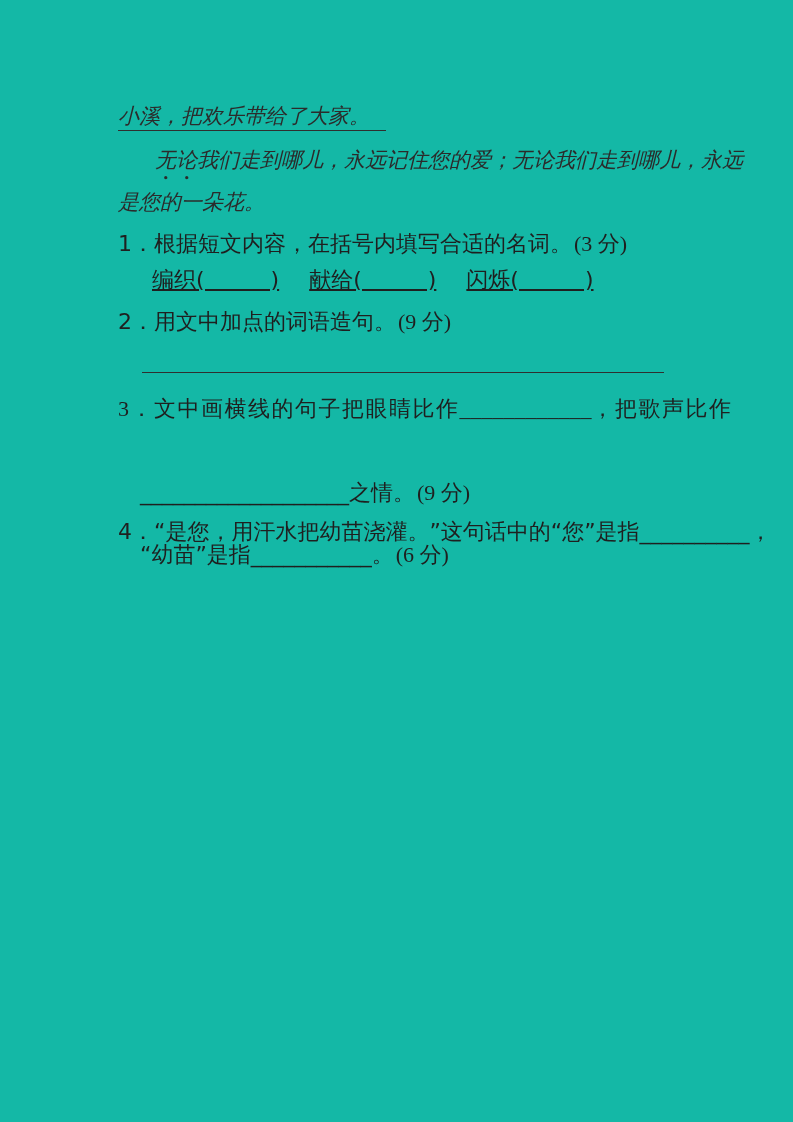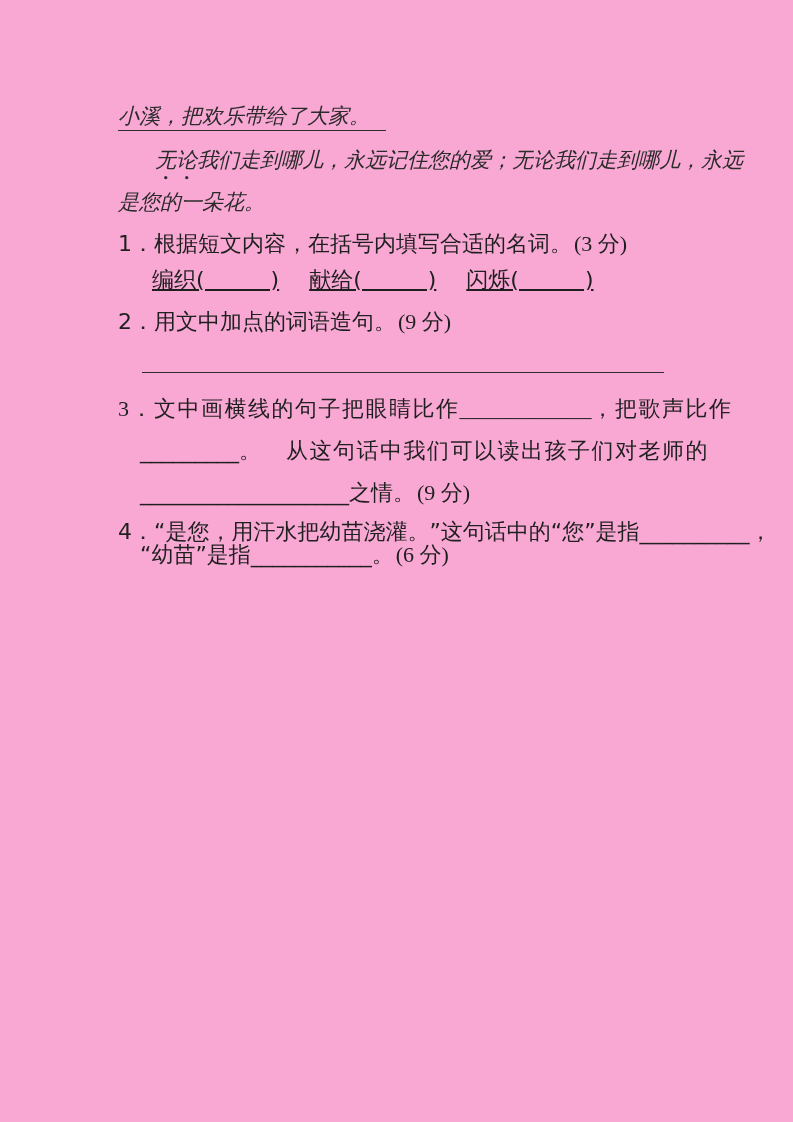--- a/index.html
+++ b/index.html
@@ -1,20 +1,20 @@
 <!DOCTYPE html>
 <html><head>
 <meta charset="utf-8">
 <style>
   html, body { margin: 0; padding: 0; background: #ffffff; }
   .page {
     position: relative;
     width: 793px;
     height: 1122px;
-    background: #f9a8d4;
+    background: #14b8a6;
     overflow: hidden;
     color: #232323;
   }
   .line {
     position: absolute;
     white-space: nowrap;
     height: 28px;
     line-height: 28px;
   }
   
@@ -92,23 +92,20 @@
   </div>
 
   <div class="line hei" id="q2">
     <span>2．用文中加点的词语造句。</span><span class="score">(9 分)</span>
   </div>
   <div class="blank-line" id="q2ans"></div>
 
   <div class="line hei spread" id="q3a">
     <span>3．文中画横线的句子把眼睛比作</span><span class="blank">____________</span><span>，把歌声比作</span>
   </div>
-  <div class="line hei spread" id="q3b">
-    <span class="blank">_________</span><span>。　从这句话中我们可以读出孩子们对老师的</span>
-  </div>
   <div class="line hei" id="q3c">
     <span class="blank">___________________</span><span>之情。</span><span class="score">(9 分)</span>
   </div>
 
   <div class="line hei" id="q4a">
     <span>4．“是您，用汗水把幼苗浇灌。”这句话中的“您”是指</span><span class="blank">__________</span><span>，</span>
   </div>
   <div class="line hei" id="q4b">
     <span>“幼苗”是指</span><span class="blank">___________</span><span>。</span><span class="score">(6 分)</span>
   </div>

